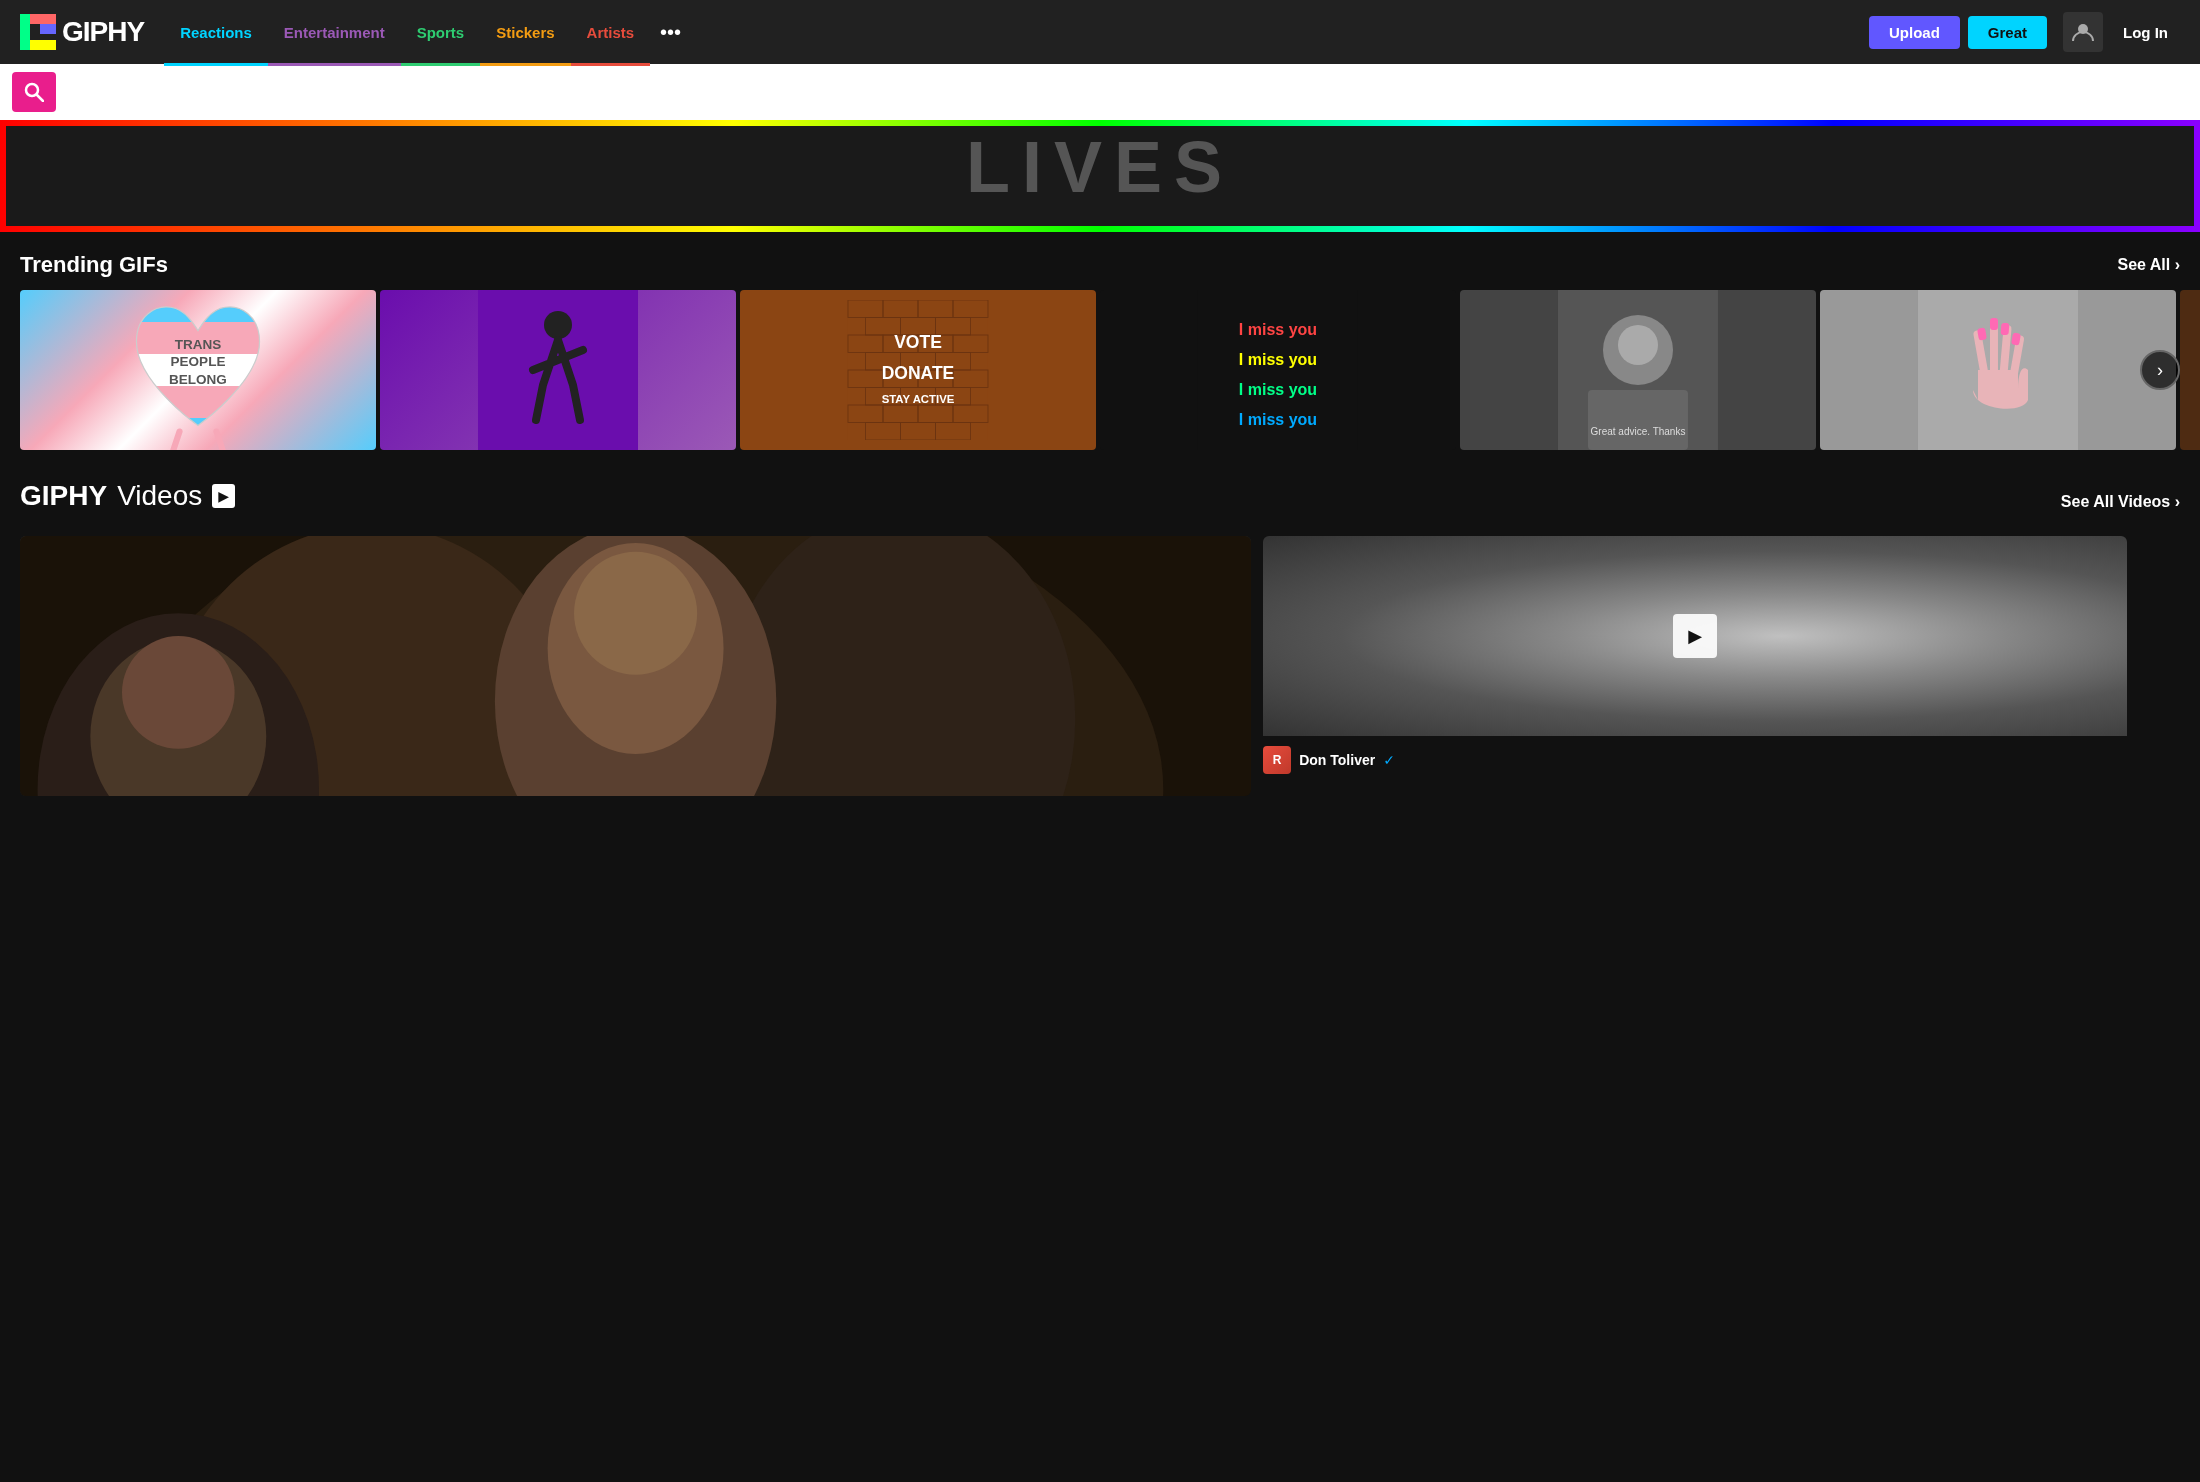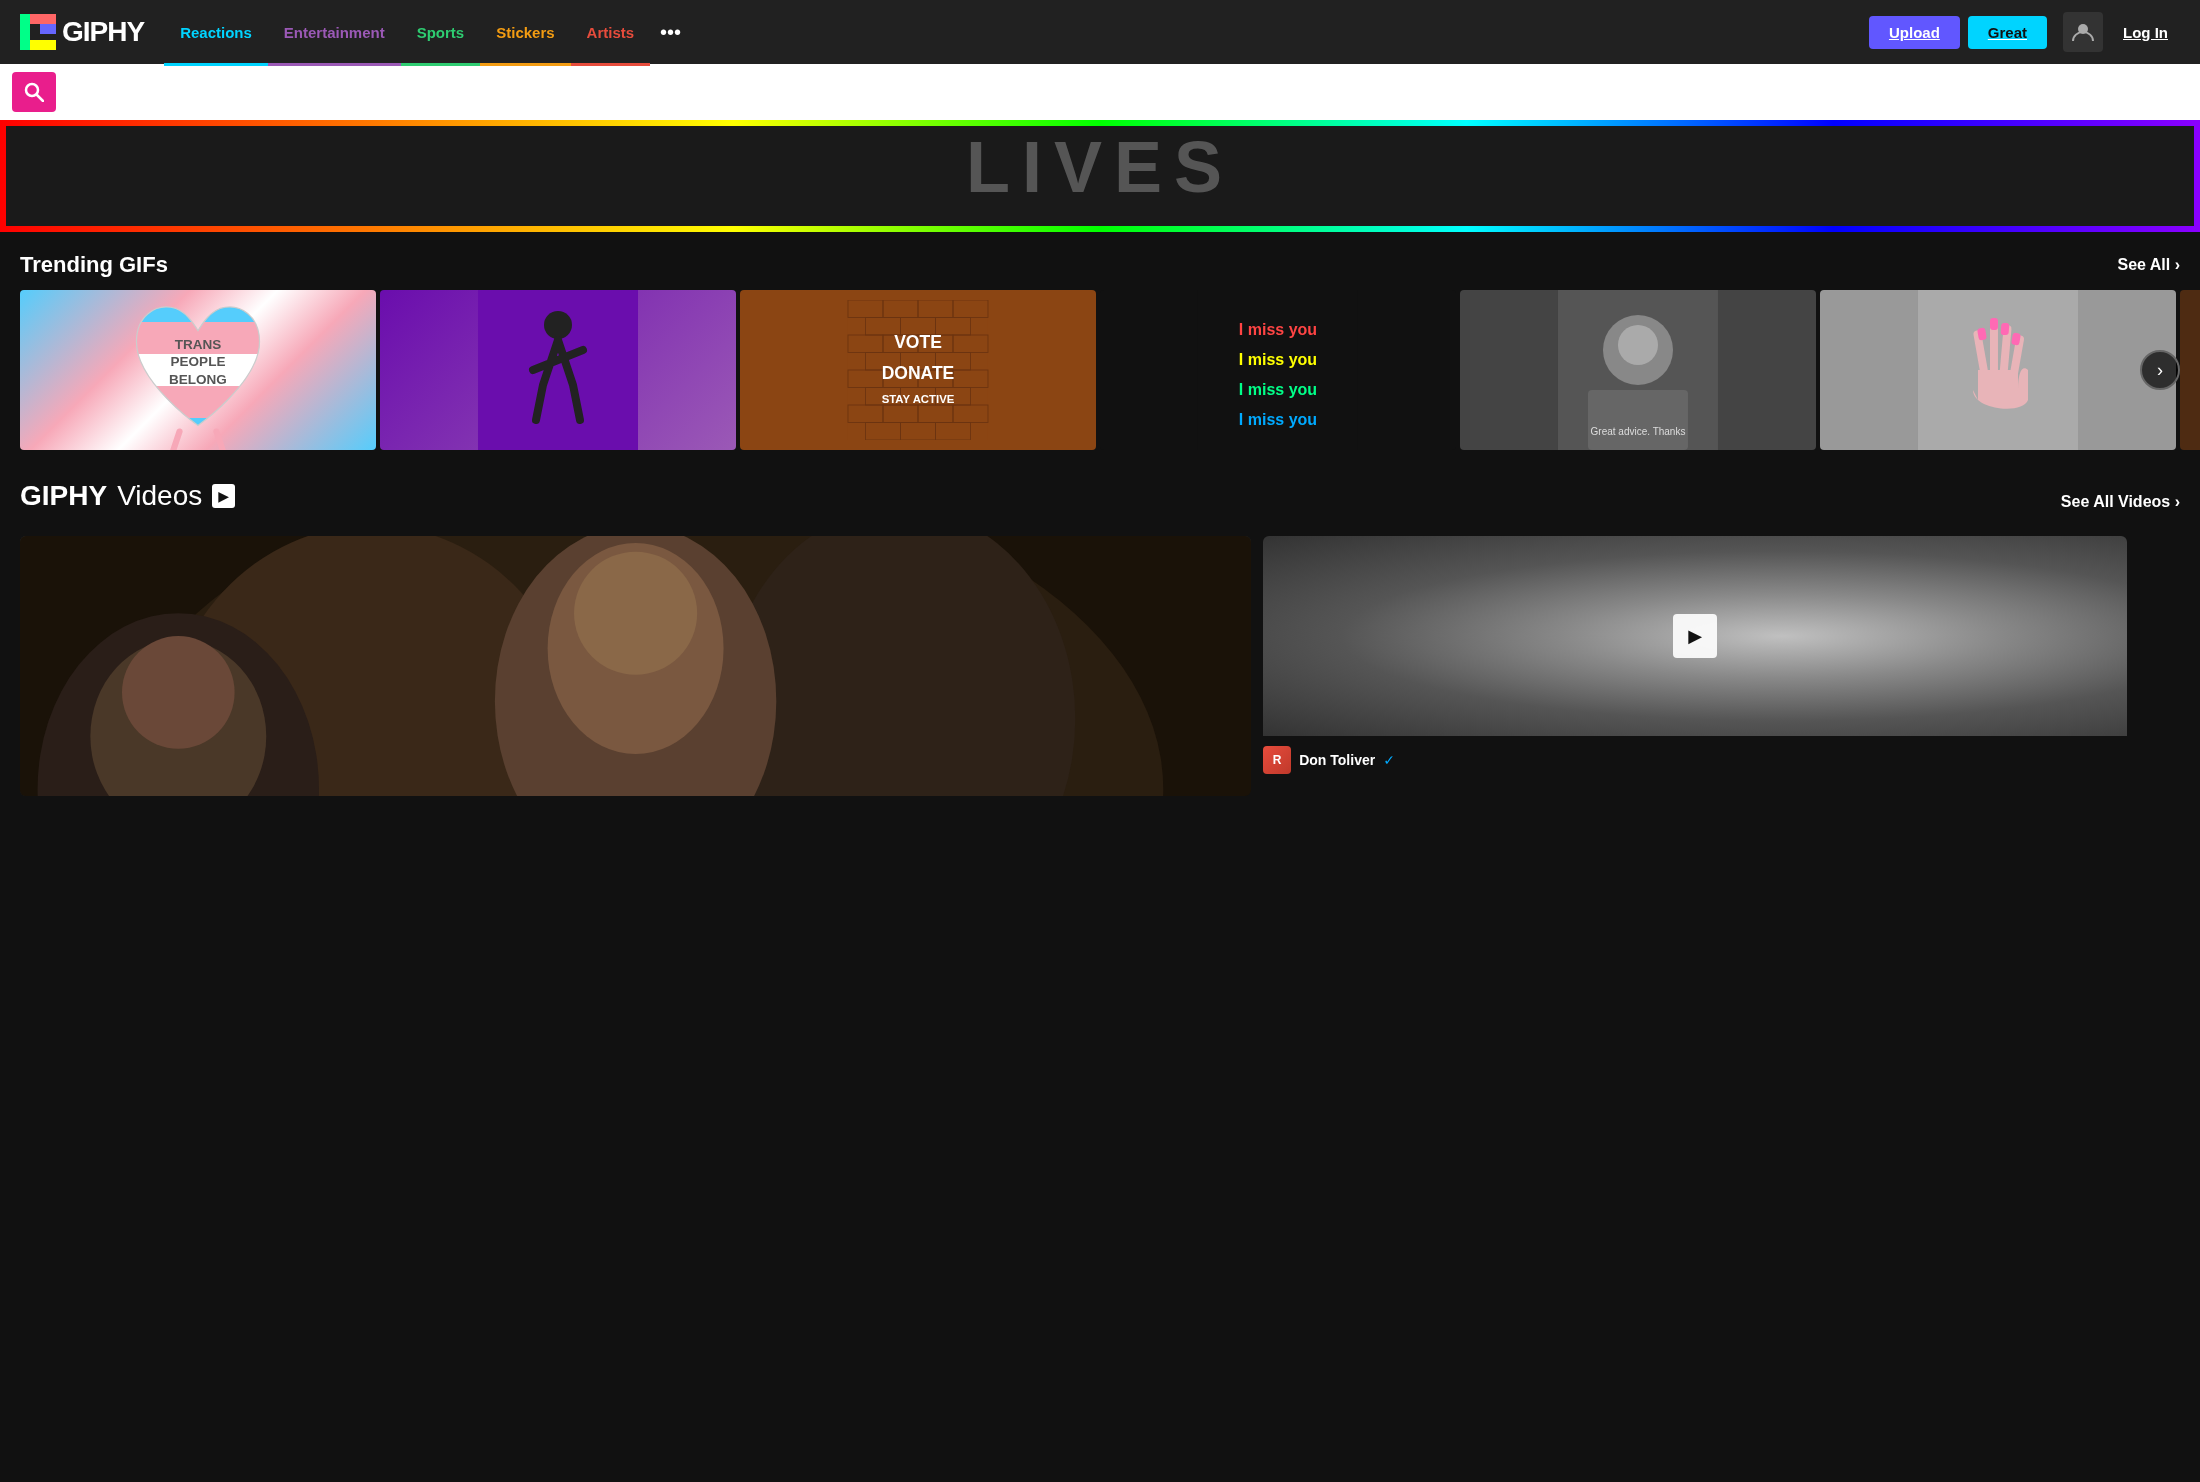--- a/index.html
+++ b/index.html
@@ -112,21 +112,20 @@
       align-items: center;
       color: #fff;
       font-size: 20px;
       cursor: pointer;
     }
     .nav-actions {
       display: flex;
       align-items: center;
       gap: 8px;
       margin-left: 10px;
-      text-decoration: underline;
     }
     .btn-upload {
       background: #6157ff;
       color: #fff;
       border: none;
       border-radius: 4px;
       padding: 8px 20px;
       font-size: 15px;
       font-weight: 700;
       cursor: pointer;

